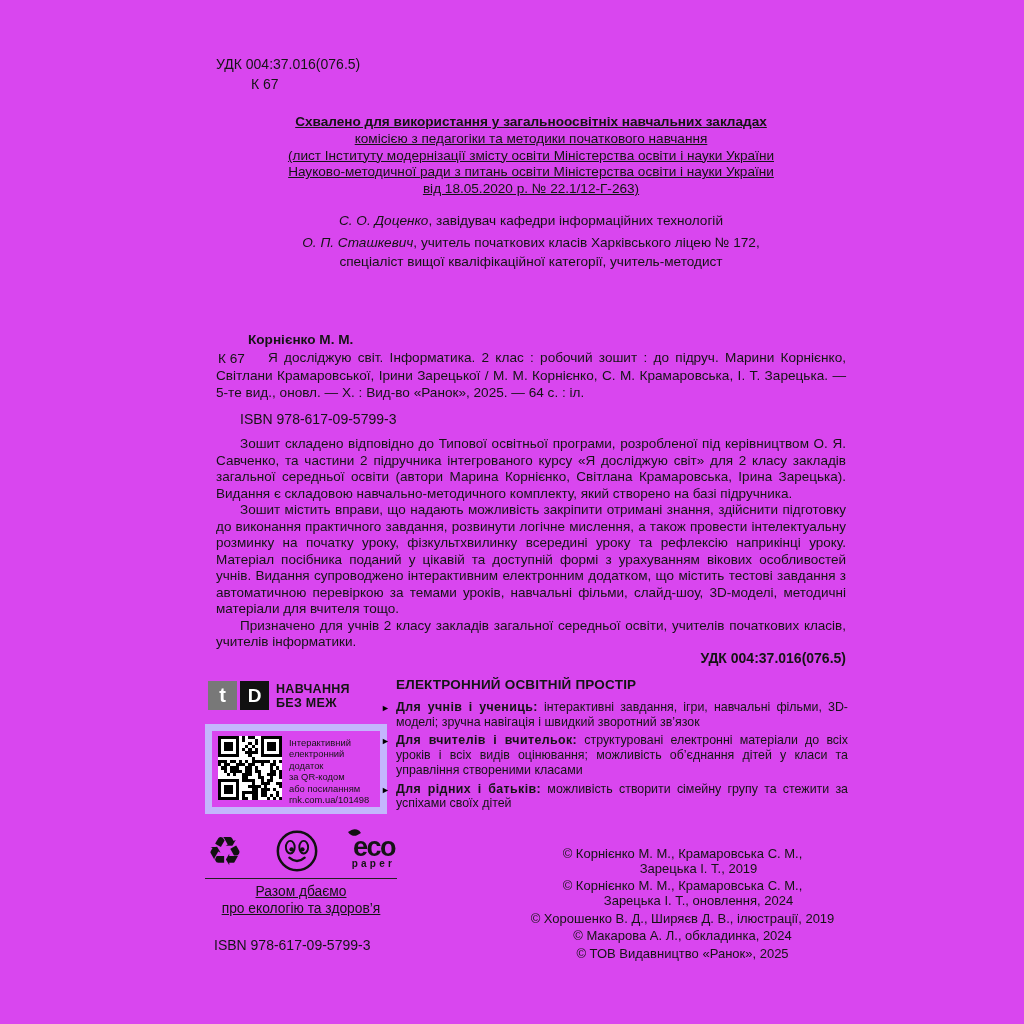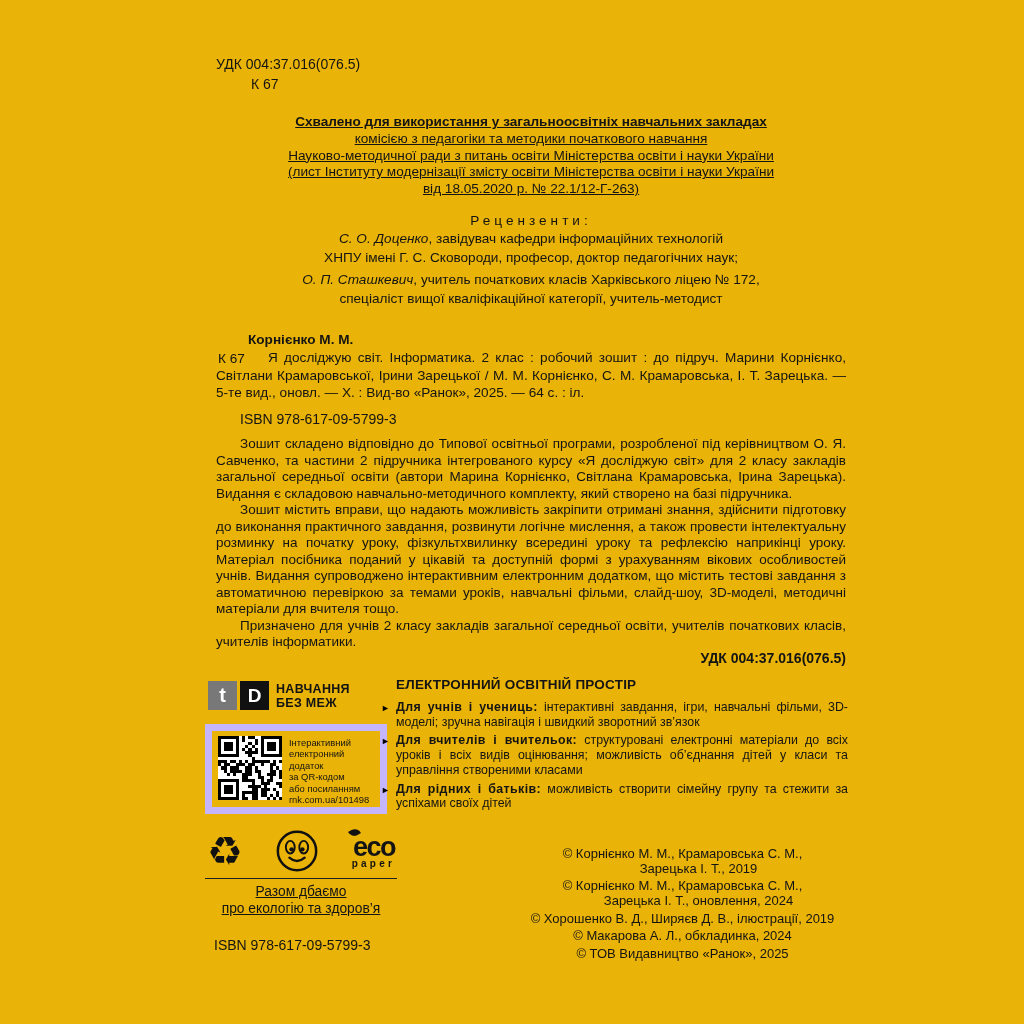--- a/index.html
+++ b/index.html
@@ -1,17 +1,17 @@
 <!DOCTYPE html>
 <html><head>
 <meta charset="utf-8">
 <style>
   html,body{margin:0;padding:0;background:#e8e8e8;}
   .page{
-    position:relative;width:1024px;height:1024px;background:#eab308;
+    position:relative;width:1024px;height:1024px;background:#d946ef;
     font-family:"Liberation Sans","DejaVu Sans",sans-serif;color:#141414;
     margin:0 auto;overflow:hidden;
   }
   .b{font-weight:bold;}
   .i{font-style:italic;}
 
   
   .udk-top{position:absolute;left:216px;top:54px;font-size:14px;line-height:20px;}
   .udk-code{margin-left:35px;}
 
@@ -83,29 +83,27 @@
 <div class="page">
 
   <div class="udk-top">
     <div>УДК 004:37.016(076.5)</div>
     <div class="udk-code">К 67</div>
   </div>
 
   <div class="approval">
     <div class="b">Схвалено для використання у загальноосвітніх навчальних закладах</div>
     <div>комісією з педагогіки та методики початкового навчання</div>
+    <div>(лист Інституту модернізації змісту освіти Міністерства освіти і науки України</div>
     <div>Науково-методичної ради з питань освіти Міністерства освіти і науки України</div>
-    <div>(лист Інституту модернізації змісту освіти Міністерства освіти і науки України</div>
     <div>від 18.05.2020 р. № 22.1/12-Г-263)</div>
   </div>
 
   <div class="reviewers">
-    <div class="rev-heading">Рецензенти:</div>
     <div><span class="i">С. О. Доценко</span><span>, завідувач кафедри інформаційних технологій</span></div>
-    <div>ХНПУ імені Г. С. Сковороди, професор, доктор педагогічних наук;</div>
     <div class="rev-gap"><span class="i">О. П. Сташкевич</span><span>, учитель початкових класів Харківського ліцею № 172,</span></div>
     <div>спеціаліст вищої кваліфікаційної категорії, учитель-методист</div>
   </div>
 
   <div class="catalog">
     <div class="author b">Корнієнко М. М.</div>
     <div class="entry">
       <span class="code">К 67</span><span>Я досліджую світ. Інформатика. 2 клас : робочий зошит : до підруч. Марини Корнієнко, Світлани Крамаровської, Ірини Зарецької / М. М. Корнієнко, С. М. Крамаровська, І. Т. Зарецька. — 5-те вид., оновл. — Х. : Вид-во «Ранок», 2025. — 64 с. : іл.</span>
     </div>
     <div class="isbn1">ISBN 978-617-09-5799-3</div>

